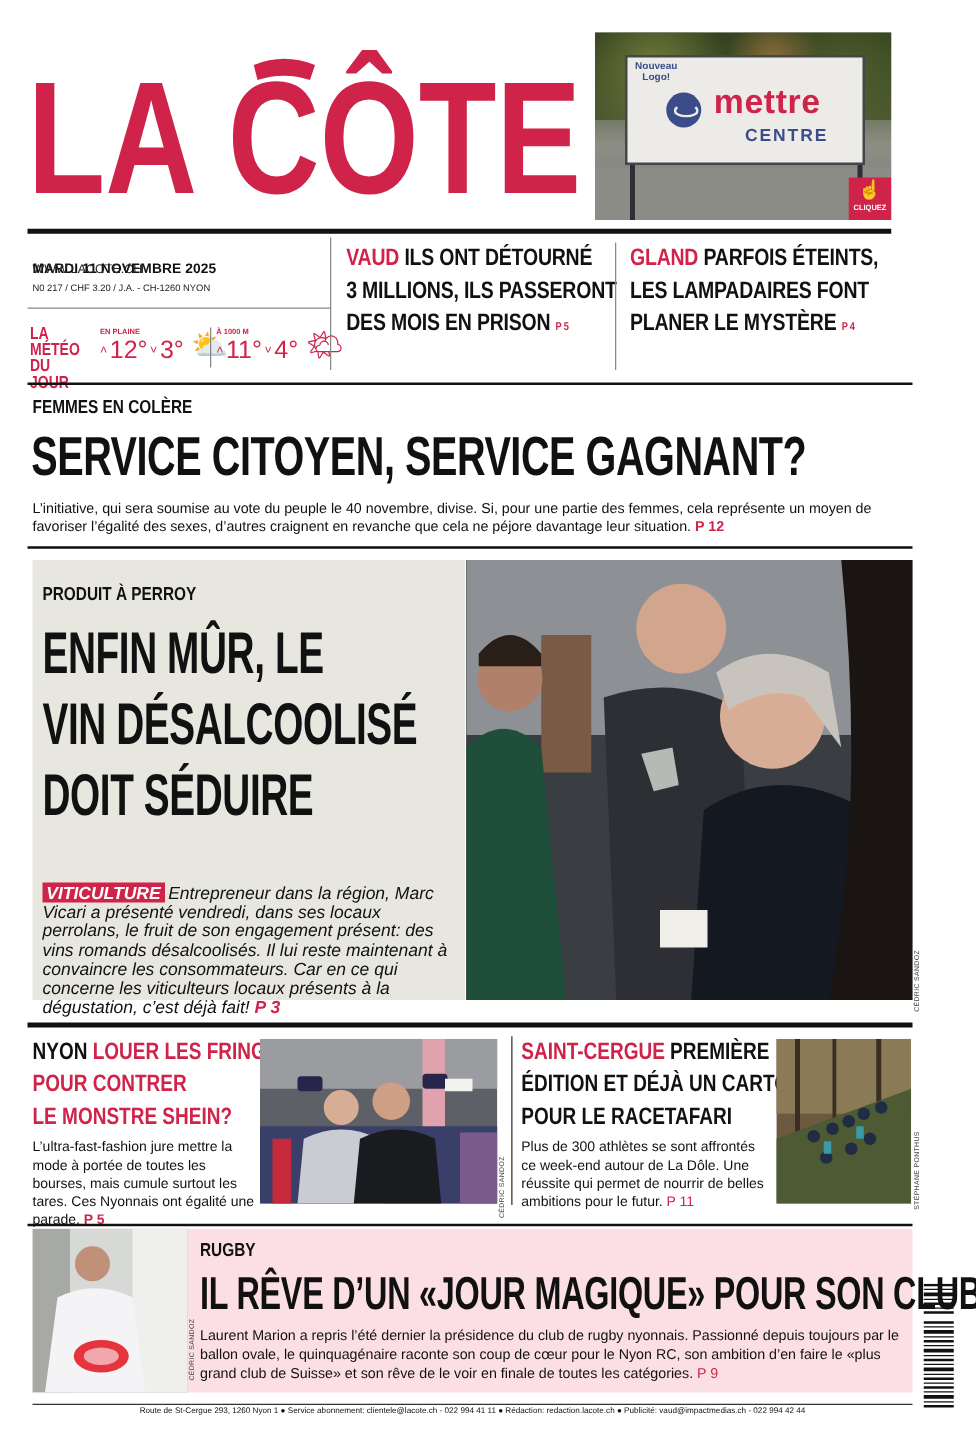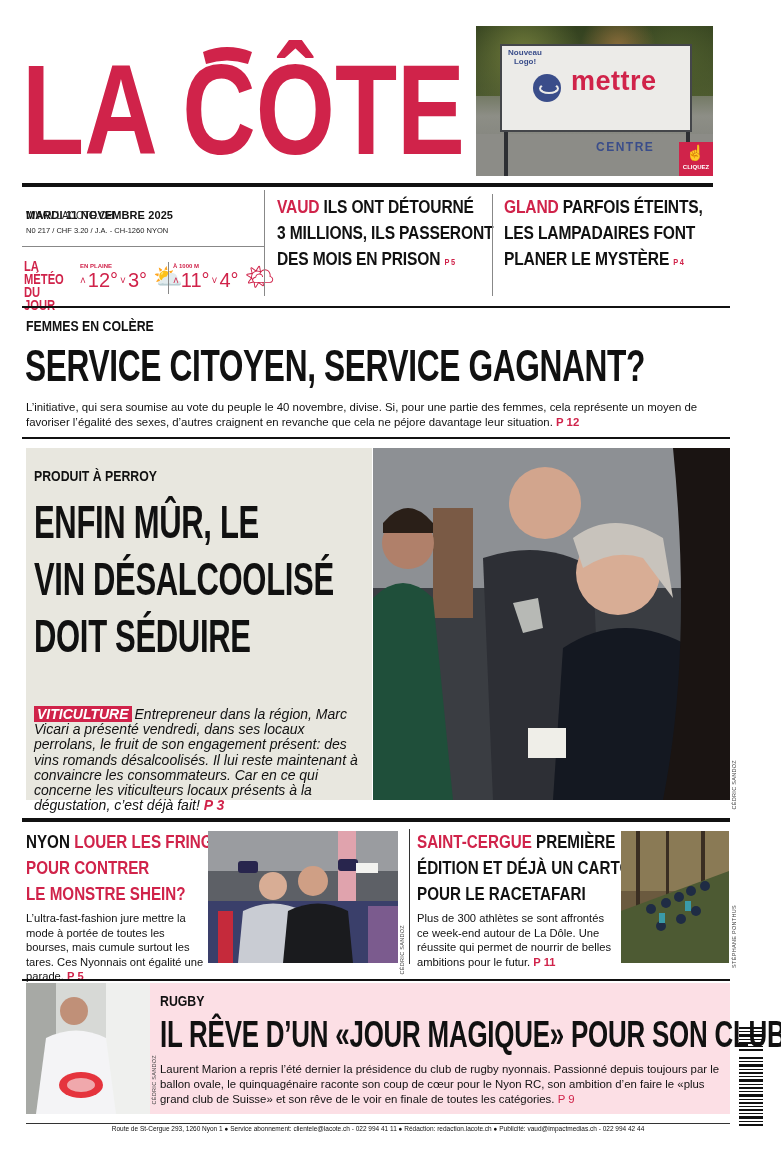--- a/index.html
+++ b/index.html
@@ -12,21 +12,21 @@
   
   #logo { left: 22px; top: 40px; width: 445px; height: 120px; }
   #logo svg text { font-family: "Liberation Sans", sans-serif; font-weight: 700; }
   #ad { left: 476px; top: 26px; width: 237px; height: 150px; overflow: hidden; background: linear-gradient(#3f4a2e 0%, #5e6848 35%, #8d8e86 60%, #7a7b76 100%); }
   #ad .trees { position:absolute; left:0; top:0; width:100%; height:70px; background: radial-gradient(circle at 20% 40%, #6f7a3a 0, transparent 30%), radial-gradient(circle at 60% 30%, #8a6c3a 0, transparent 25%), radial-gradient(circle at 85% 50%, #4e5d2c 0, transparent 30%), linear-gradient(#33411f, #4d5a30); }
   #ad .lot { position:absolute; left:0; top:108px; width:100%; height:42px; background: #8c8c87; }
   #ad .board { position:absolute; left:24px; top:18px; width:192px; height:88px; background:#ecebe8; border:2px solid #44464a; }
   #ad .post { position:absolute; top:100px; width:4px; height:50px; background:#2d2f33; }
   #ad .nouveau { position:absolute; left:27px; top:22px; font-size:8px; font-weight:700; color:#3a4d8a; line-height:9px; text-align:center; width:44px; }
   #ad .signy { position:absolute; left:95px; top:40px; font-size:27px; font-weight:700; color:#d0234a; letter-spacing:0.5px; }
-  #ad .centre { position:absolute; left:120px; top:74px; font-size:12px; font-weight:700; color:#3a4d8a; letter-spacing:1.5px;margin-top:40px; }
+  #ad .centre { position:absolute; left:120px; top:74px; font-size:14px; font-weight:700; color:#3a4d8a; letter-spacing:1.5px; }
   #ad .mark { position:absolute; left:57px; top:48px; width:28px; height:28px; border-radius:50%; background:#3a4d8a; }
   #ad .mark::after { content:""; position:absolute; left:6px; top:9px; width:16px; height:7px; border:2px solid #ecebe8; border-radius:50%; border-top-color:transparent; }
   #ad .cliquez { position:absolute; right:0; bottom:0; width:34px; height:34px; background:#d0234a; color:#fff; font-size:6px; font-weight:700; text-align:center; }
   #ad .cliquez .hand { display:block; font-size:15px; line-height:22px; }
 
   .rule-thick { background:#111; height:4px; }
   .rule-thin { background:#111; height:2px; }
   .vline { background:#888; width:1px; }
 
   
@@ -226,21 +226,21 @@
 
 <div class="abs vline" style="left:409px; top:829px; height:135px; background:#333;"></div>
 
 <div id="sc-head" class="abs cond" style="transform:scaleX(0.8);">
   <div><span class="red">SAINT-CERGUE</span><span> PREMIÈRE</span></div>
   <div>ÉDITION ET DÉJÀ UN CARTON</div>
   <div>POUR LE RACETAFARI</div>
 </div>
 <div id="sc-body" class="abs">
   <span>Plus de 300 athlètes se sont affrontés ce week-end autour de La Dôle. Une réussite qui permet de nourrir de belles ambitions pour le futur.</span>
-  <span class="red" style="font-weight:700">P 11</span>
+  <span class="red" style="font-weight:400">P 11</span>
 </div>
 <div id="sc-photo" class="abs">
   <svg width="108" height="132" viewBox="0 0 108 132">
     <rect width="108" height="132" fill="#6b5a3f"></rect>
     <rect x="0" y="0" width="108" height="60" fill="#8a7a55"></rect>
     <rect x="15" y="0" width="4" height="90" fill="#3a2e22"></rect>
     <rect x="45" y="0" width="3" height="70" fill="#3a2e22"></rect>
     <rect x="80" y="0" width="4" height="80" fill="#3a2e22"></rect>
     <path d="M0 80 L108 40 L108 132 L0 132 Z" fill="#4d5a33"></path>
     <g fill="#1f2c44">

